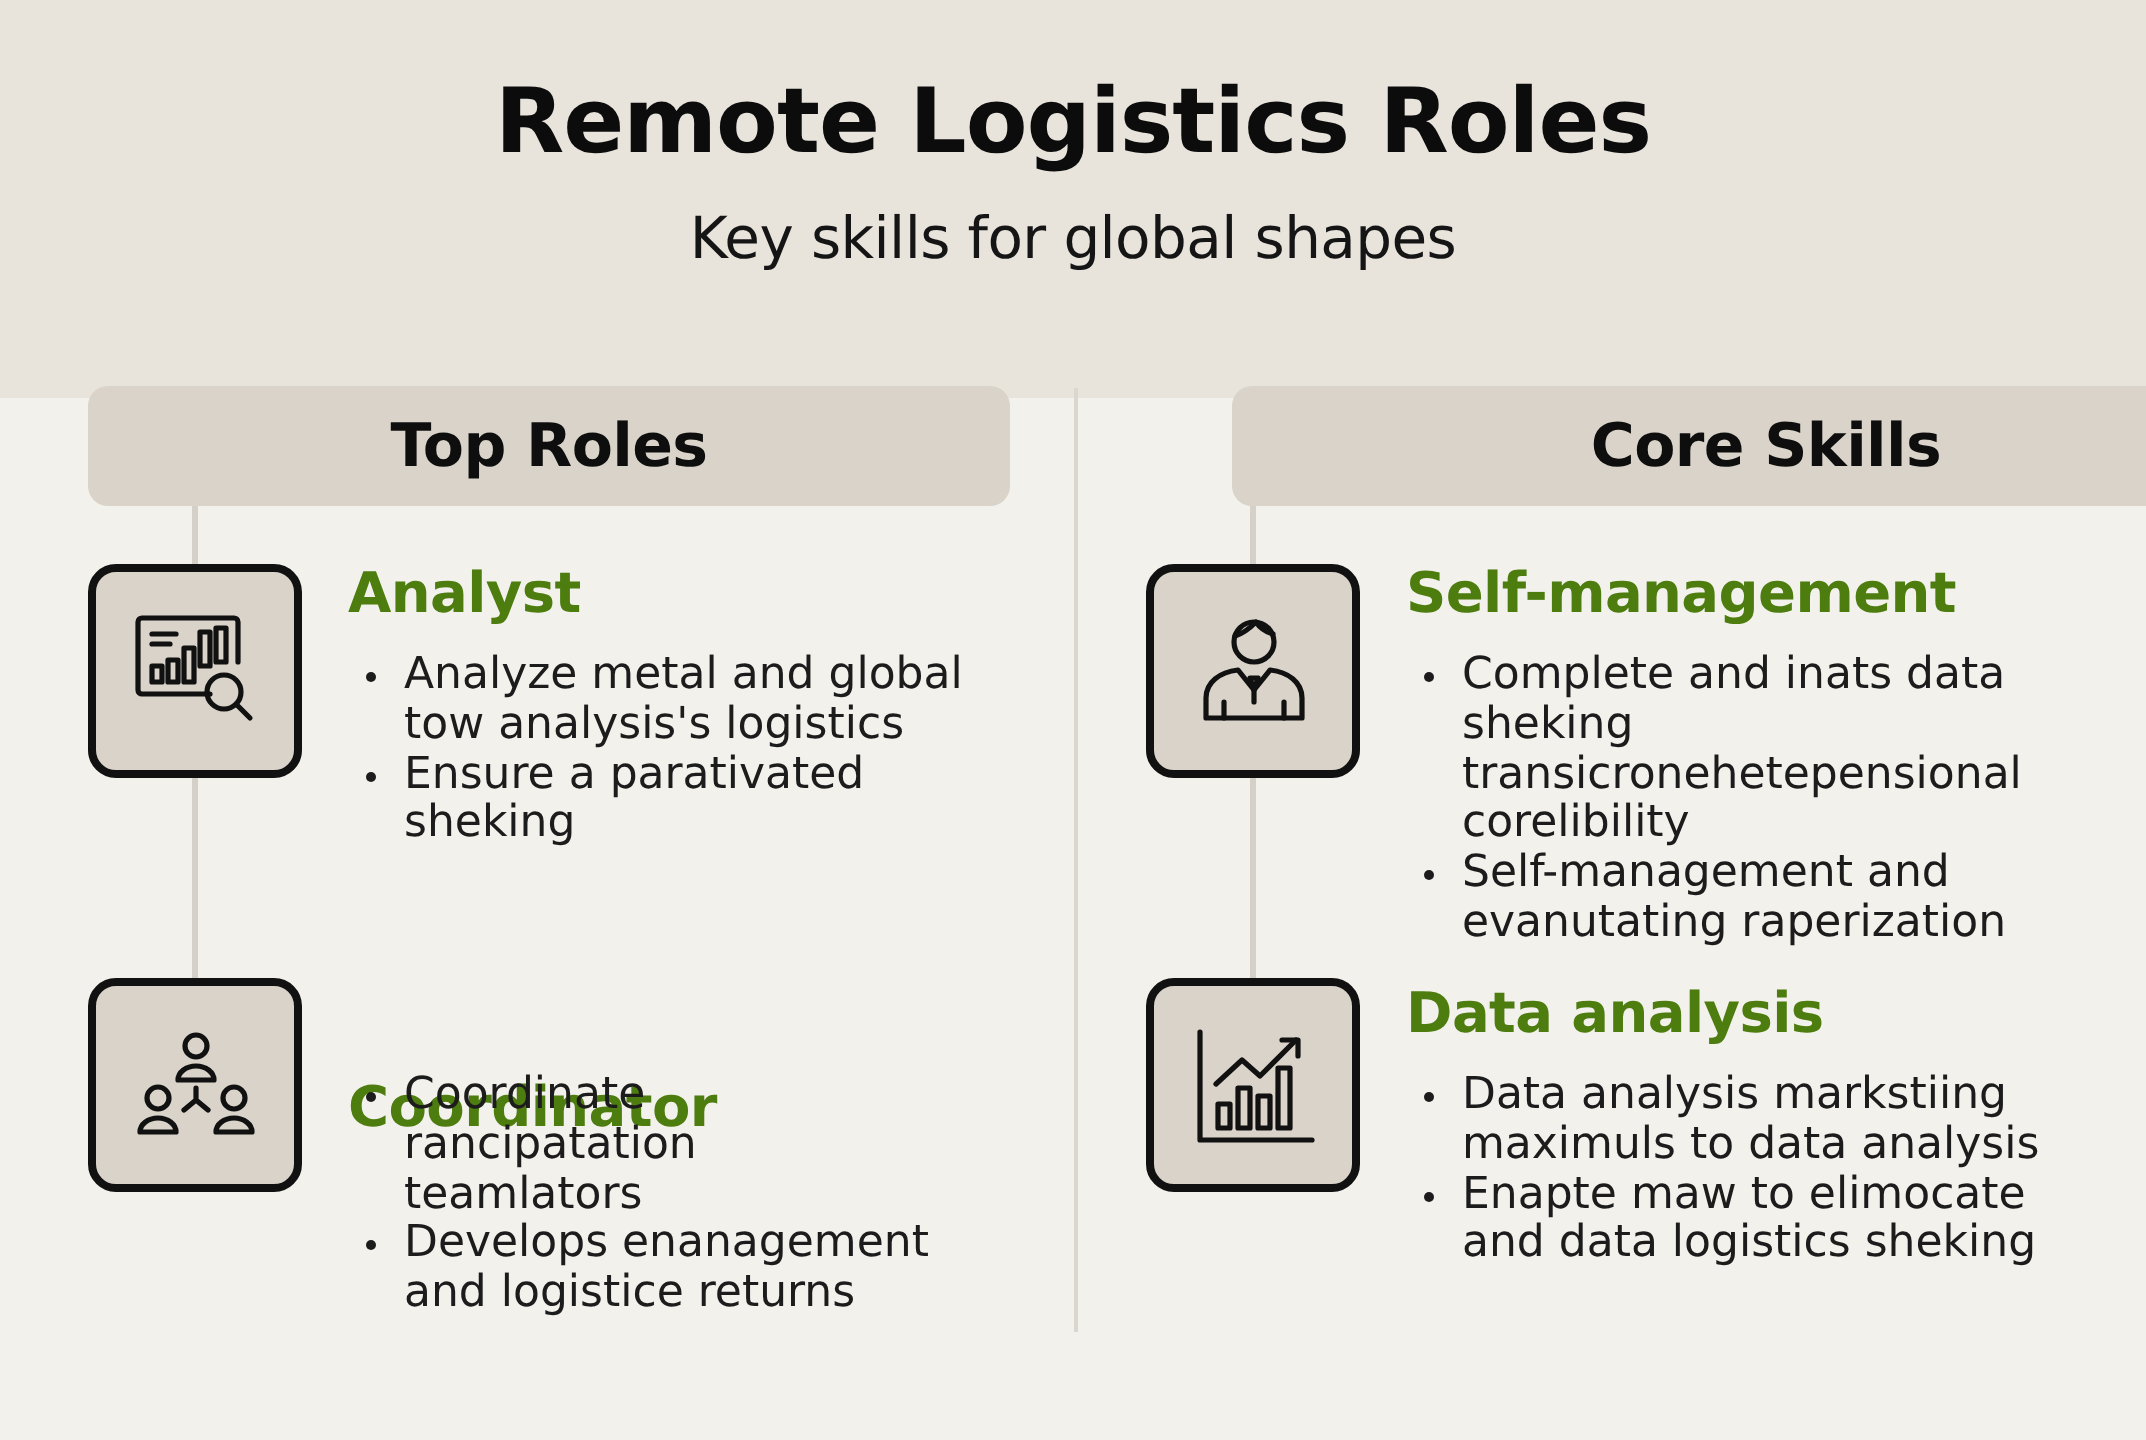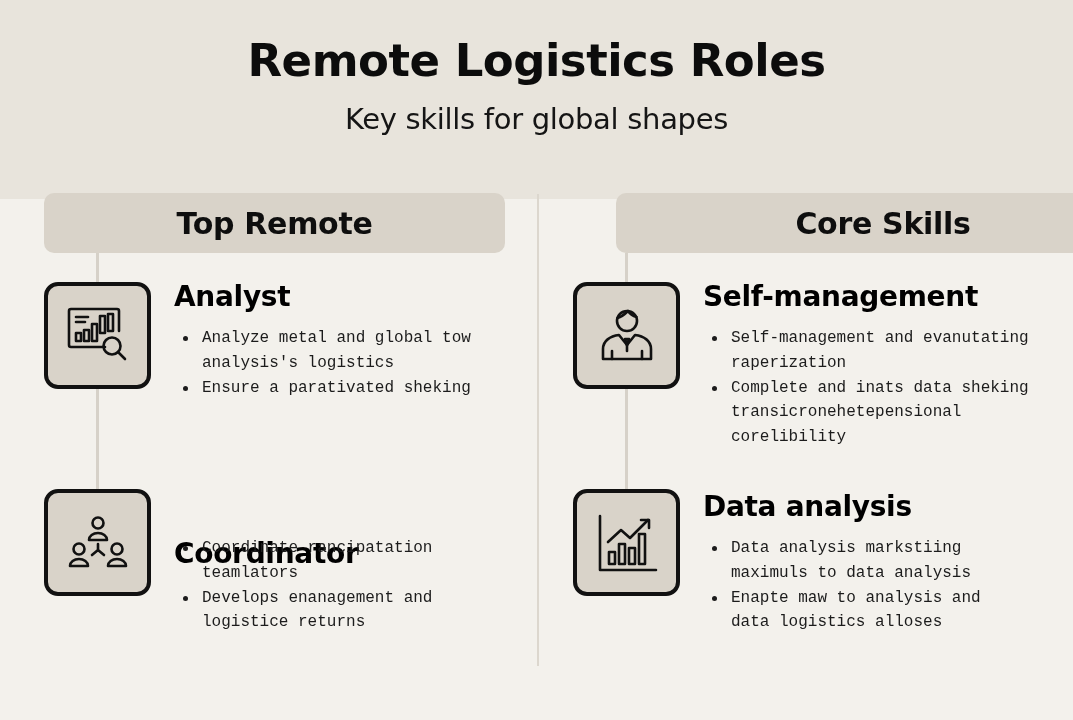--- a/index.html
+++ b/index.html
@@ -38,45 +38,45 @@
   }
   .icon-box {
     position: absolute; width: 107px; height: 107px;
     background: #d9d3c9;
     border: 4px solid #111;
     border-radius: 14px;
     display: flex; align-items: center; justify-content: center;
   }
   .icon-box svg { width: 70px; height: 70px; }
   .item-title {
-    position: absolute; font-size: 28px; font-weight: bold; color: #000000; letter-spacing: -0.3px;
+    position: absolute; font-size: 28px; font-weight: bold; color: #4d7c0f; letter-spacing: -0.3px;
     white-space: nowrap;
   }
   .bullets {
     position: absolute; list-style: none;
-    font-size: 16px; line-height: 24.8px; color: #1c1c1c; font-family: Liberation Mono, monospace;
+    font-size: 22px; line-height: 24.8px; color: #1c1c1c;
   }
   .bullets li { position: relative; padding-left: 28px; }
   .bullets li::before {
     content: ""; position: absolute; left: 9px; top: 10px;
     width: 5px; height: 5px; border-radius: 50%; background: #1c1c1c;
   }
 </style>
 </head>
 <body>
 
 <header class="hero">
   <h1 class="hero-title">Remote Logistics Roles</h1>
   <p class="hero-subtitle">Key skills for global shapes</p>
 </header>
 
 <div class="divider"></div>
 
 <section>
-  <div class="col-header" style="left:44px; width:461px;">Top Remote</div>
+  <div class="col-header" style="left:44px; width:461px;">Top Roles</div>
 
   <div class="connector" style="left:96px; top:253px; height:29px;"></div>
   <div class="connector" style="left:96px; top:389px; height:100px;"></div>
 
   <div>
     <div class="icon-box" style="left:44px; top:282px;">
       <svg viewBox="0 0 70 70" fill="none" stroke="#111" stroke-width="2.6" stroke-linecap="round" stroke-linejoin="round">
         <path d="M42 46 H8 a2 2 0 0 1 -2 -2 V10 a2 2 0 0 1 2 -2 H54 a2 2 0 0 1 2 2 V30"></path>
         <line x1="13" y1="16" x2="25" y2="16"></line>
         <line x1="13" y1="21" x2="22" y2="21"></line>
@@ -129,36 +129,36 @@
         <path d="M25.5 17 C29 16 33 13 36 10 C38 13 41 15 44.5 16"></path>
         <path d="M11 58 V48 C11 40 18 35 27 34 L35 44 L43 34 C52 35 59 40 59 48 V58 Z"></path>
         <path d="M33 38 L35 44 L37 38 Z"></path>
         <line x1="35" y1="44" x2="35" y2="50"></line>
         <line x1="20" y1="50" x2="20" y2="58"></line>
         <line x1="50" y1="50" x2="50" y2="58"></line>
       </svg>
     </div>
     <h2 class="item-title" style="left:703px; top:280px;">Self-management</h2>
     <ul class="bullets" style="left:703px; top:326px; width:335px;">
+      <li>Complete and inats data sheking transicronehetepensional corelibility</li>
       <li>Self-management and evanutating raperization</li>
-      <li>Complete and inats data sheking transicronehetepensional corelibility</li>
     </ul>
   </div>
 
   <div>
     <div class="icon-box" style="left:573px; top:489px;">
       <svg viewBox="0 0 70 70" fill="none" stroke="#111" stroke-width="2.6" stroke-linecap="round" stroke-linejoin="round">
         <path d="M8 8 V62 H64"></path>
         <rect x="17" y="44" width="6" height="12"></rect>
         <rect x="27" y="36" width="6" height="20"></rect>
         <rect x="37" y="40" width="6" height="16"></rect>
         <rect x="47" y="26" width="6" height="30"></rect>
         <path d="M16 34 L29 22 L38 30 L56 12"></path>
         <path d="M49 12 H57 V20"></path>
       </svg>
     </div>
     <h2 class="item-title" style="left:703px; top:490px;">Data analysis</h2>
     <ul class="bullets" style="left:703px; top:536px; width:320px;">
       <li>Data analysis markstiing maximuls to data analysis</li>
-      <li>Enapte maw to analysis and data logistics alloses</li>
+      <li>Enapte maw to elimocate and data logistics sheking</li>
     </ul>
   </div>
 </section>
 
 </body></html>

